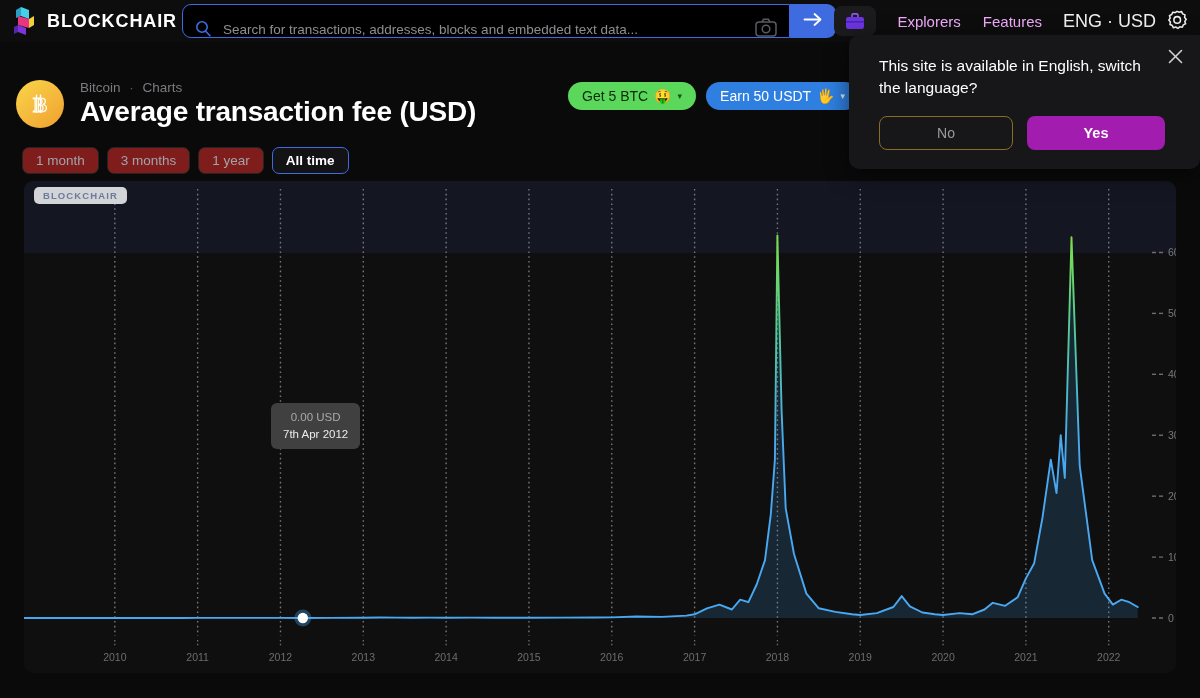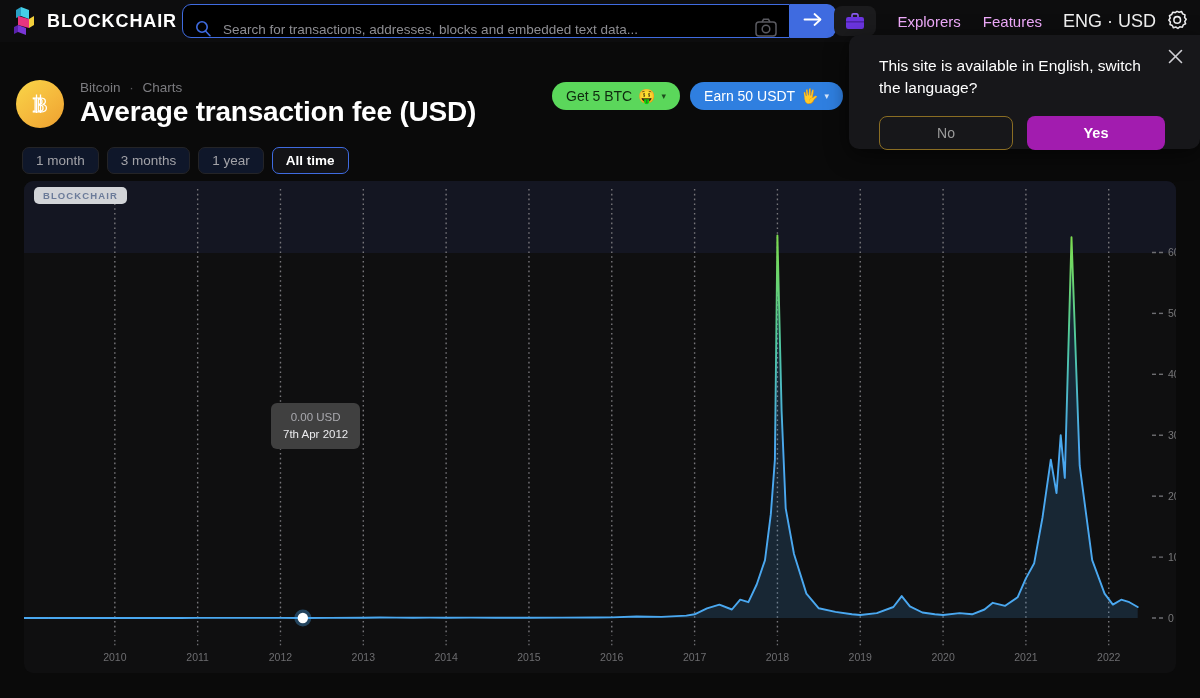--- a/index.html
+++ b/index.html
@@ -64,21 +64,21 @@
   }
   .nav-link {
     color: #f0abfc; font-size: 15px; padding: 0 11px; cursor: pointer;
     white-space: nowrap;
   }
   .lang-cur { color: #f2f2f2; font-size: 18px; padding: 0 8px 0 10px; cursor: pointer; white-space: nowrap; }
   .gear-btn { width: 26px; height: 26px; cursor: pointer; margin-right: 2px; }
 
   
   .lang-popup {
-    position: absolute; left: 849px; top: 35px; width: 351px; height: 114px;
+    position: absolute; left: 849px; top: 35px; width: 351px; height: 134px;
     background: #17171a;
     border-radius: 10px 0 10px 10px;
     padding: 20px 22px 0 30px;
     z-index: 40;
     box-shadow: 0 6px 22px rgba(0,0,0,0.55);
   }
   .lang-popup-text {
     color: #ffffff; font-size: 15.5px; line-height: 1.42;
     width: 278px;
   }
@@ -115,42 +115,42 @@
   .breadcrumb { color: #7c7c80; font-size: 13.5px; margin-bottom: 1px; }
   .breadcrumb .crumb { cursor: pointer; }
   .breadcrumb .sep { margin: 0 5px; color: #5a5a5e; }
   .page-title {
     color: #ffffff; font-size: 28px; font-weight: bold; letter-spacing: -0.2px;
     white-space: nowrap;
   }
 
   
   .promo-row {
-    position: absolute; left: 552px; top: 82px;
+    position: absolute; left: 568px; top: 82px;
     display: flex; gap: 10px; align-items: center;
   }
   .promo {
     height: 28px; border-radius: 14px;
     display: flex; align-items: center; gap: 6px;
     padding: 0 14px; font-size: 14px; cursor: pointer;
     white-space: nowrap;
   }
   .promo-green { background: #5bd75b; color: #0e2a0e; }
   .promo-blue  { background: #2f7fe0; color: #ffffff; }
   .promo .caret { font-size: 9px; opacity: 0.8; }
   .promo .emoji { font-size: 14px; }
 
   
   .range-tabs {
     position: absolute; left: 22px; top: 147px;
     display: flex; gap: 8px;
   }
   .range-tab {
     height: 27px; padding: 0 13px; border-radius: 7px;
-    background: #0f172a; border: 1.4px solid #242427;
+    background: #7f1d1d; border: 1.4px solid #242427;
     color: #a3a3a8; font-size: 13.5px;
     display: flex; align-items: center; cursor: pointer;
     font-family: "Liberation Sans", sans-serif;
   }
   .range-tab.active {
     border-color: #3f6be0; color: #ffffff; font-weight: bold;
     background: #131316;
   }
 
   

